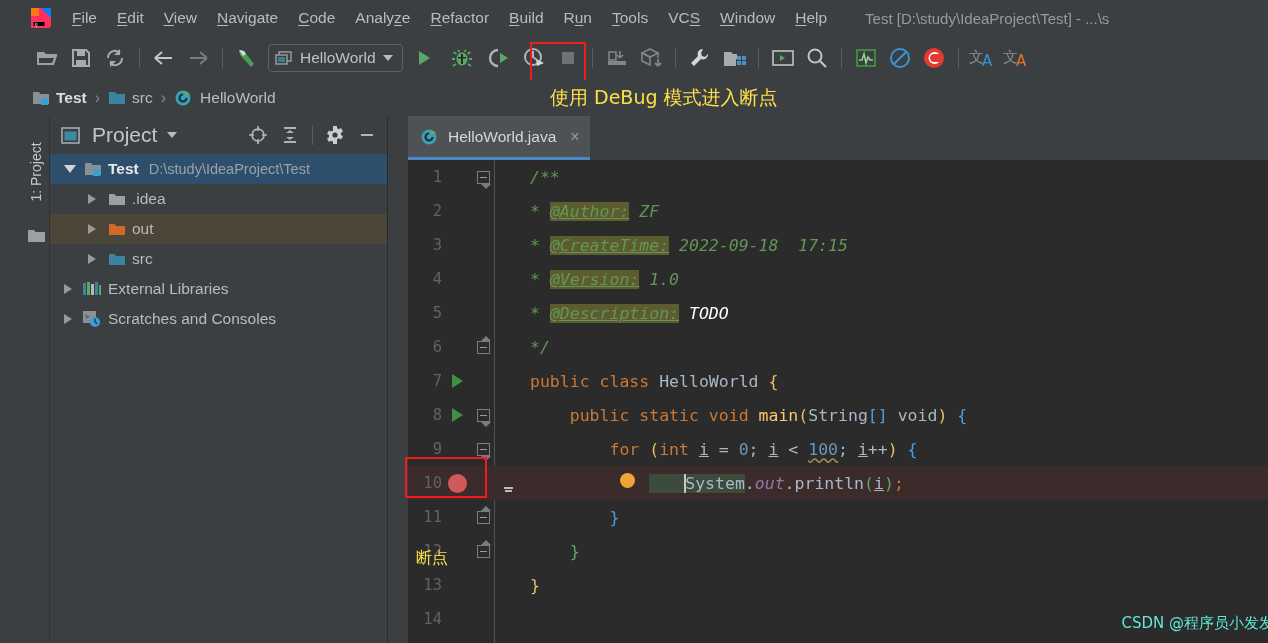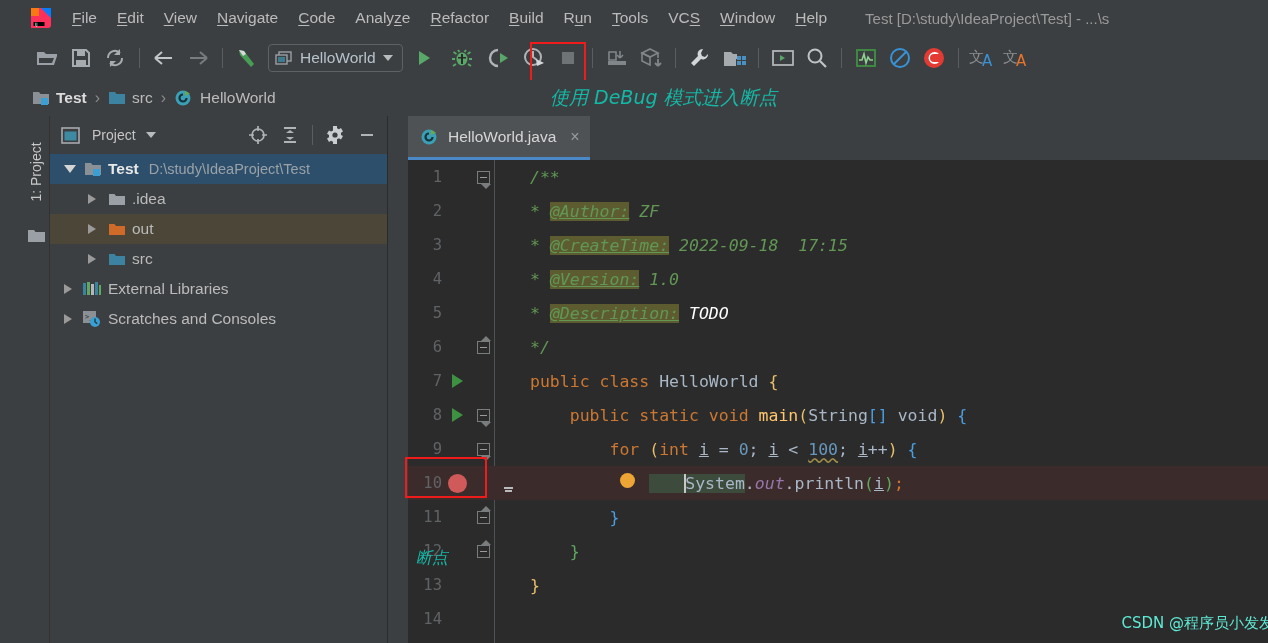--- a/index.html
+++ b/index.html
@@ -44,22 +44,22 @@
   }
   .runcfg .lbl { color: #b7c3cc; font-size: 15.5px; }
   .caret-dn {
     width: 0; height: 0; border-left: 5px solid transparent; border-right: 5px solid transparent;
     border-top: 6px solid #b9bcbd;
   }
 
   
   .annbox { position: absolute; border: 2px solid #f01c1c; pointer-events: none; }
   .anntext {
-    position: absolute; color: #14b8a6; font-size: 19px;
-    font-family: "DejaVu Sans", sans-serif; white-space: nowrap; font-style: italic;
+    position: absolute; color: #fde047; font-size: 19px;
+    font-family: "DejaVu Sans", sans-serif; white-space: nowrap;
   }
 
   
   .crumbbar {
     position: absolute; left: 0; top: 80px; width: 1268px; height: 36px;
     background: #3c3f41; display: flex; align-items: center; padding-left: 10px;
   }
   .crumb { display: flex; align-items: center; gap: 6px; }
   .crumb .txt { font-size: 15.5px; color: #bcbcbc; }
   .crumb.first .txt { color: #dcdcdc; }
@@ -78,21 +78,21 @@
     transform: rotate(-90deg); white-space: nowrap; color: #c8c8c8; font-size: 14px;
   }
   .vstrip .folder-mini { position: absolute; left: 6px; top: 112px; }
 
   
   .projpanel {
     position: absolute; left: 28px; top: 116px; width: 338px; height: 527px;
     background: #3c3f41; border-right: 1px solid #2b2b2b;
   }
   .projhdr { height: 38px; display: flex; align-items: center; padding: 0 6px; gap: 4px; }
-  .projhdr .title { color: #c5c5c5; font-size: 14px; margin-left: 4px; }
+  .projhdr .title { color: #c5c5c5; font-size: 21px; margin-left: 4px; }
   .hdrbtn { width: 28px; height: 26px; display: flex; align-items: center; justify-content: center; }
   .tree { position: absolute; top: 38px; left: 0; right: 0; bottom: 0; background: #3c3f41; }
   .trow {
     height: 30px; display: flex; align-items: center; font-size: 15.5px;
     color: #bbbbbb; white-space: nowrap; padding-right: 4px;
   }
   .trow.sel { background: #2d4f6b; }
   .trow.hov { background: #4b4637; }
   .arrow-r {
     width: 0; height: 0; border-top: 5px solid transparent; border-bottom: 5px solid transparent;

